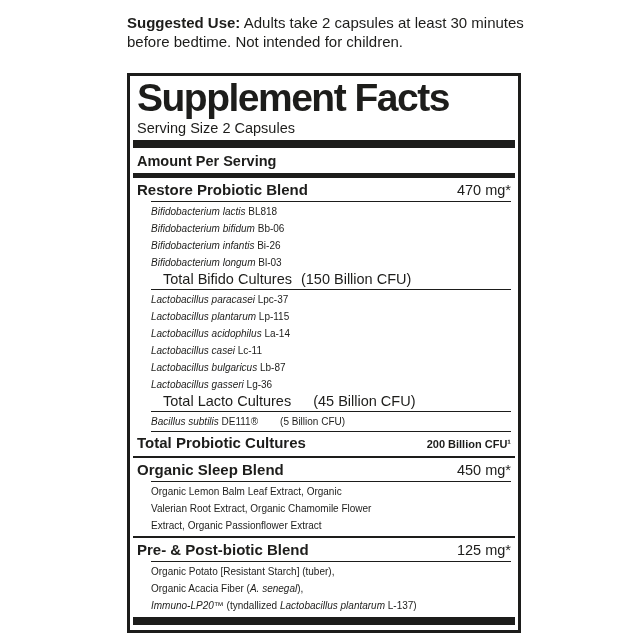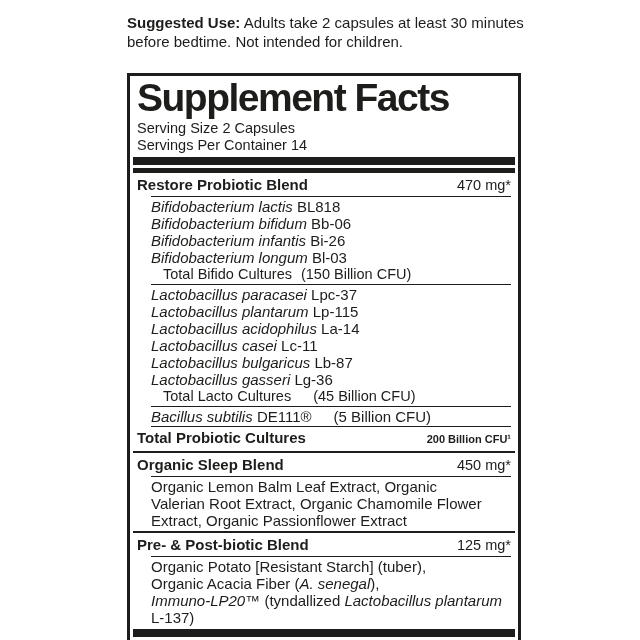--- a/index.html
+++ b/index.html
@@ -44,39 +44,39 @@
   .aps { font-weight: bold; font-size: 14.5px; line-height: 18px; padding: 1px 0; }
 
   .row { display: flex; justify-content: space-between; align-items: baseline; line-height: 18px; padding: 1px 0; text-align: right; }
   .row .name { font-weight: bold; font-size: 15px; }
   .row .amt  { font-size: 14.5px; }
   .row .amt-bold { font-weight: bold; font-size: 11px; }
 
   .hr-thin { border-top: 1.5px solid #1d1d1b; margin: 1px 0 1px 14px; }
   .hr-full { border-top: 2.5px solid #1d1d1b; margin: 2px -4px; }
 
-  .ing  { font-size: 15px; line-height: 17px; padding-left: 14px; }
+  .ing  { font-size: 10px; line-height: 17px; padding-left: 14px; }
   .ing i { font-style: italic; }
   .total { font-size: 14.5px; line-height: 17px; padding-left: 26px; }
   .gap-sm { margin-left: 9px; }
   .gap-lg { margin-left: 22px; }
 </style>
 </head>
 <body>
 
 <div class="page">
 
   <p class="suggested"><b>Suggested Use:</b><span> Adults take 2 capsules at least 30 minutes before bedtime. Not intended for children.</span></p>
 
   <div class="panel">
     <div class="title">Supplement Facts</div>
     <div class="serving">Serving Size 2 Capsules</div>
-    <div class="serving">Servings Per Container 14</div>
 
     <div class="bar bar-thick"></div>
+    <div class="aps">Amount Per Serving</div>
     <div class="bar bar-med"></div>
 
     <div class="row">
       <span class="name">Restore Probiotic Blend</span>
       <span class="amt">470 mg*</span>
     </div>
     <div class="hr-thin"></div>
 
     <div class="ing"><i>Bifidobacterium lactis</i><span> BL818</span></div>
     <div class="ing"><i>Bifidobacterium bifidum</i><span> Bb-06</span></div>

